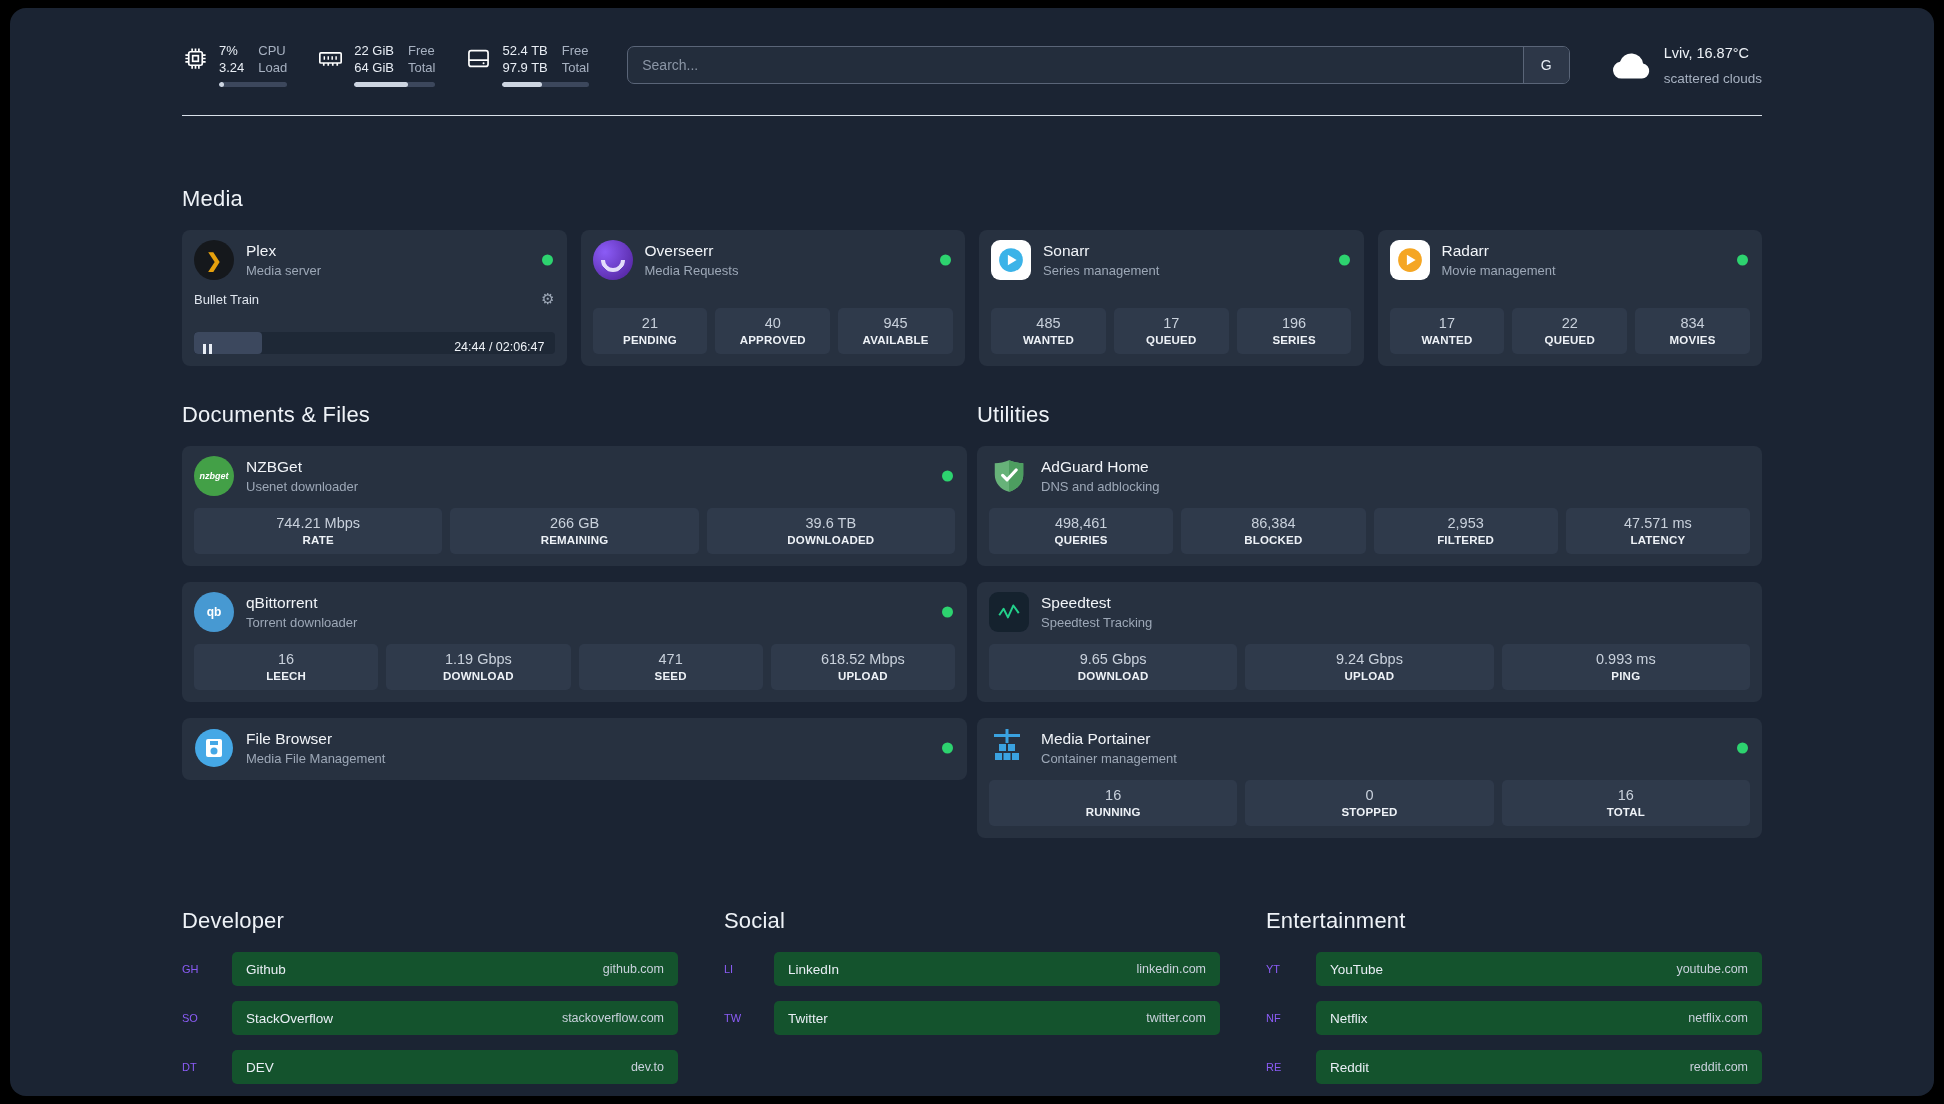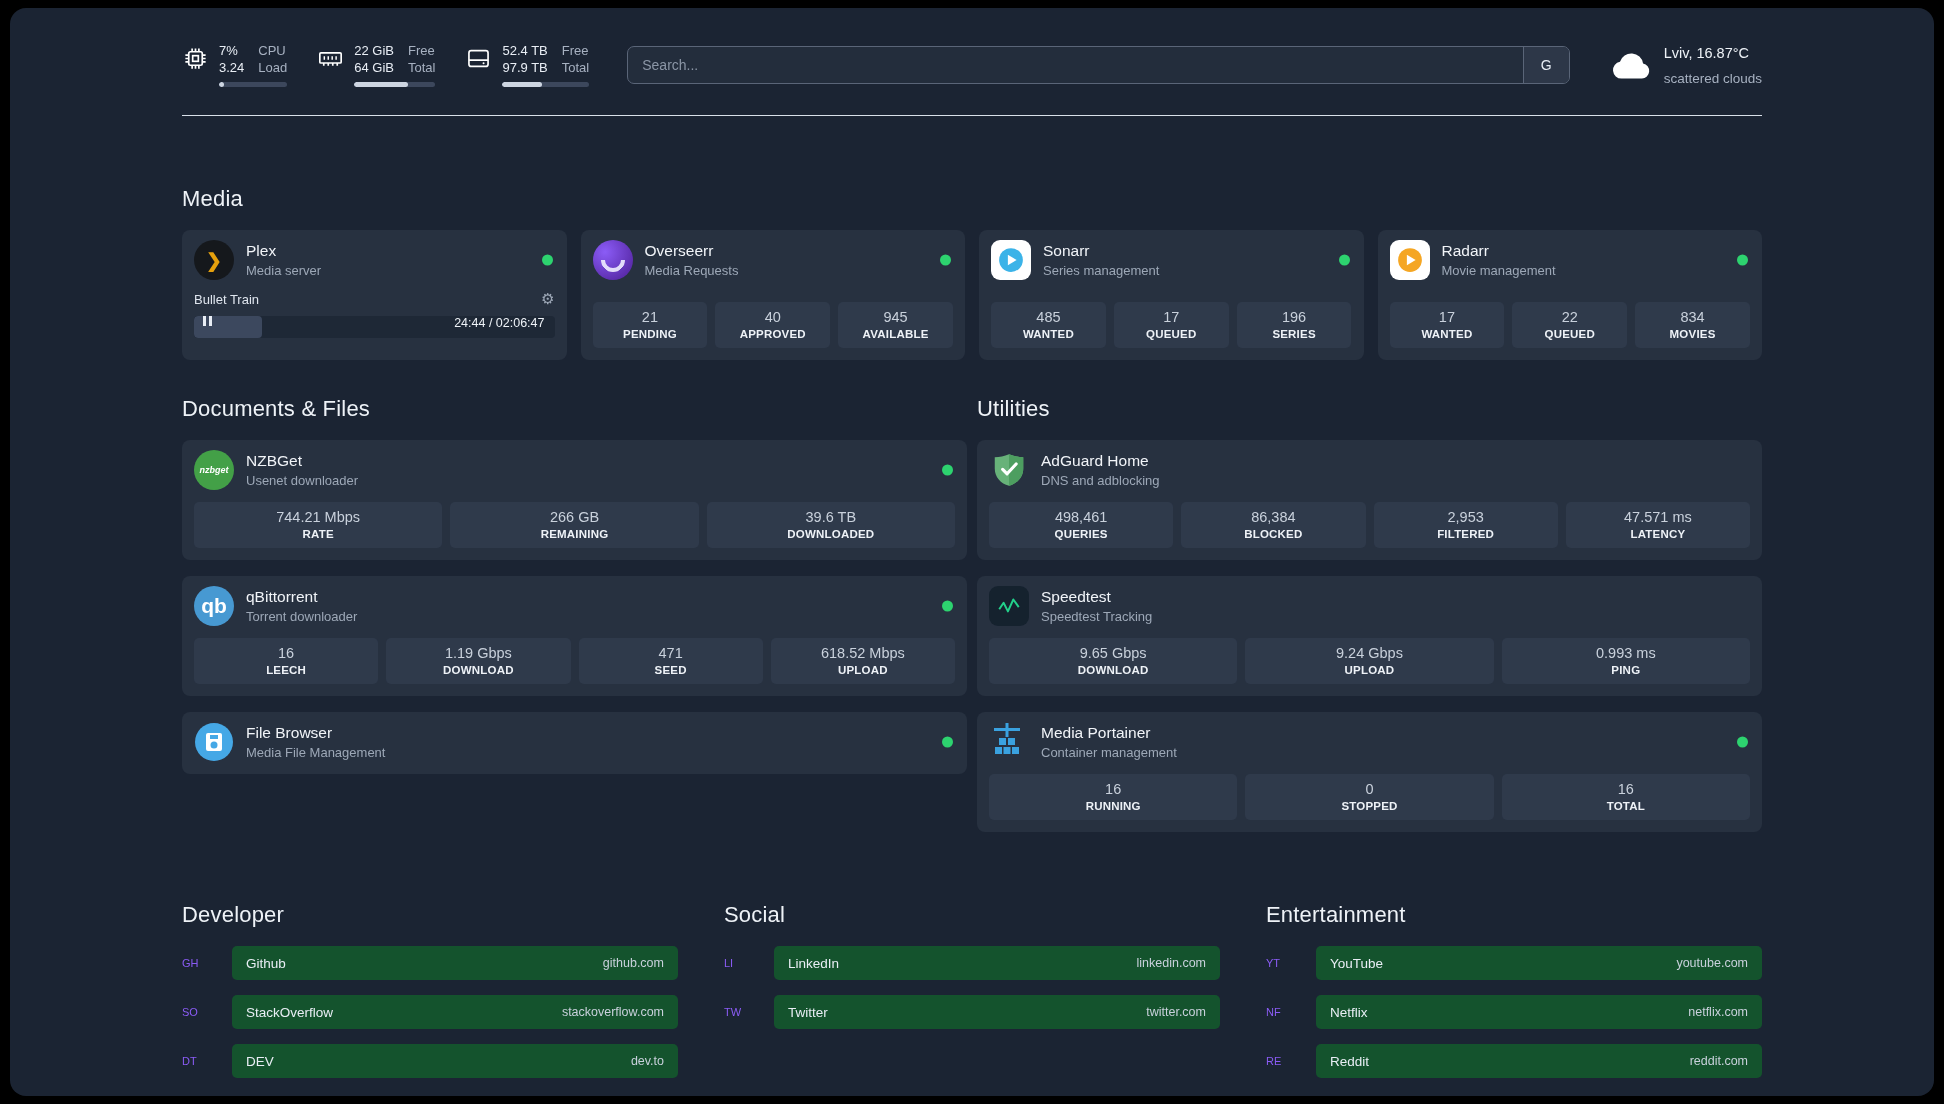--- a/index.html
+++ b/index.html
@@ -47,34 +47,34 @@
   .dot { position:absolute; right:2px; top:50%; transform:translateY(-50%); width:11px; height:11px; border-radius:50%; background:#2dd36f; }
 
   .stats { display:flex; gap:8px; margin-top:auto; padding-top:12px; }
   .stat { flex:1; background:#2f3a4b; border-radius:5px; padding:7px 4px 8px; text-align:center; }
   .stat .v { font-size:14.5px; color:#c9d1dc; }
   .stat .l { font-size:11.5px; font-weight:700; color:#eef2f7; margin-top:3px; letter-spacing:.2px; }
 
   
   .player-track { display:flex; align-items:center; margin-top:10px; font-size:13px; color:#dfe5ee; }
   .player-gear { margin-left:auto; color:#9da8b7; font-size:15px; cursor:pointer; }
-  .player-bar { margin-top:8px; height:22px; background:#1e2836; border-radius:4px; position:relative; display:flex; align-items:flex-start; overflow:hidden; cursor:pointer; }
+  .player-bar { margin-top:24px; height:22px; background:#1e2836; border-radius:4px; position:relative; display:flex; align-items:flex-end; overflow:hidden; cursor:pointer; }
   .player-fill { position:absolute; left:0; top:0; bottom:0; background:#3c485e; border-radius:4px; }
   .pause-icon { position:relative; margin-left:9px; display:flex; gap:3px; }
   .pause-icon span { width:3px; height:10px; background:#e9eef5; display:block; }
   .player-time { margin-left:auto; margin-right:10px; position:relative; font-size:12.5px; color:#eef2f7; }
 
   
   .icon-plex { border-radius:50%; background:#15181c; color:#e5a00d; font-size:19px; font-weight:700; }
   .icon-overseerr { border-radius:50%; background:radial-gradient(circle at 30% 30%, #8b5cf6, #4c1d95); position:relative; overflow:hidden; }
   .icon-overseerr i { position:absolute; width:24px; height:24px; border-radius:50%; border:4px solid rgba(237,233,254,.92); border-top-color:transparent; border-left-color:transparent; transform:rotate(45deg); left:8px; top:8px; display:block; }
   .icon-tile { background:#fff; border-radius:9px; }
   .icon-tile svg { width:30px; height:30px; }
   .icon-nzbget { border-radius:50%; background:#43a047; color:#fff; font-size:9px; font-style:italic; font-weight:700; }
-  .icon-qb { border-radius:50%; background:#4799d2; color:#fff; font-weight:700; font-size:21px; }
+  .icon-qb { border-radius:50%; background:#4799d2; color:#fff; font-weight:700; font-size:12px; }
   .icon-svg svg { width:40px; height:40px; }
   .icon-adguard svg { width:38px; height:38px; }
   .icon-speedtest { background:#15222e; border-radius:9px; }
   .icon-speedtest svg { width:26px; height:26px; }
 
   
   .bottom { display:grid; grid-template-columns:1fr 1fr 1fr; gap:46px; margin-top:70px; padding-bottom:24px; }
   .bm-row { display:flex; align-items:center; margin-bottom:15px; }
   .bm-abbr { width:50px; font-size:11px; color:#8b5cf6; flex:0 0 50px; }
   .bm-card { flex:1; display:flex; align-items:center; height:34px; background:#14532d; border-radius:5px; padding:0 14px; cursor:pointer; text-decoration:none; }

